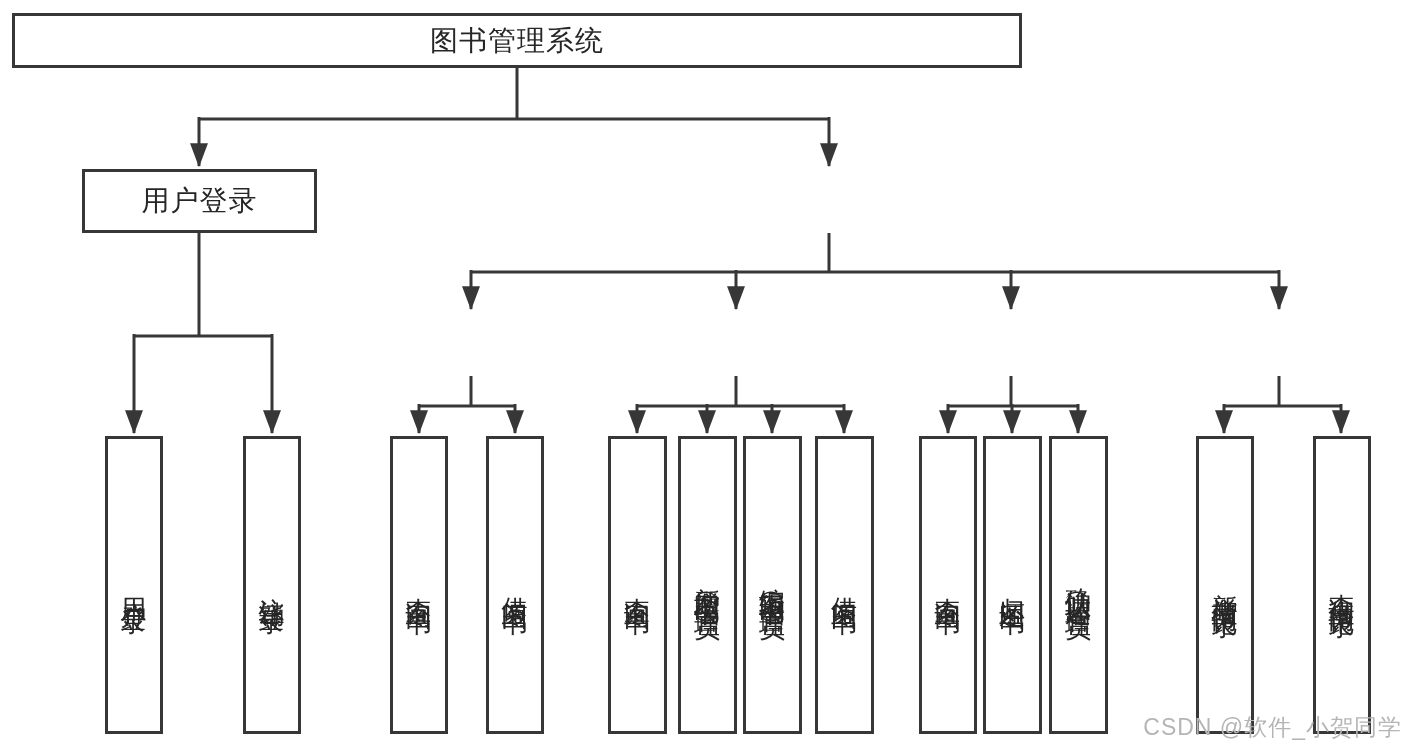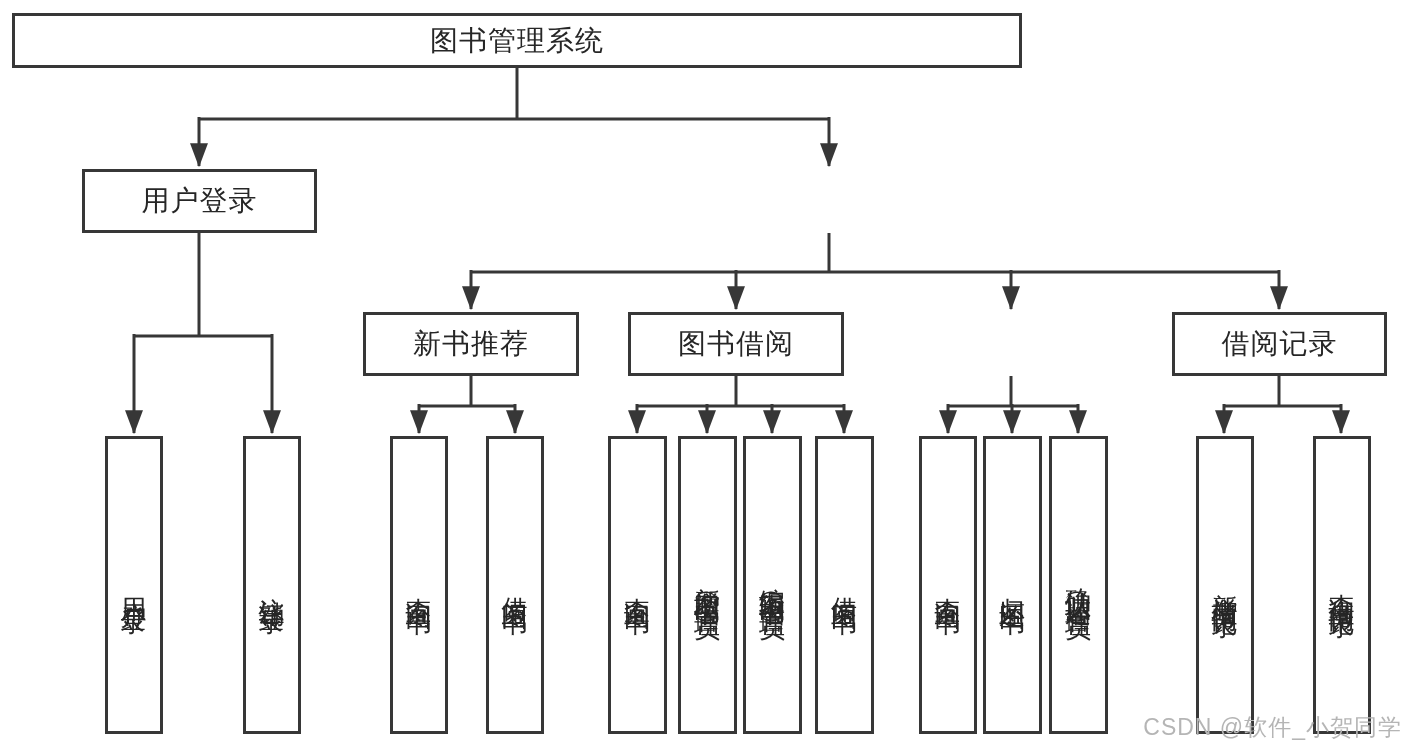--- a/index.html
+++ b/index.html
@@ -98,23 +98,20 @@
       <path d="M1224 406 H1341"></path>
       <line x1="1224" y1="404" x2="1224" y2="433" marker-end="url(#arr)"></line>
       <line x1="1341" y1="404" x2="1341" y2="433" marker-end="url(#arr)"></line>
     </g>
   </svg>
 
   <div class="node h" style="left:12px;top:13px;width:1010px;height:55px">图书管理系统</div>
 
   <div class="node h" style="left:82px;top:169px;width:235px;height:64px">用户登录</div>
 
-  <div class="node h" style="left:363px;top:312px;width:216px;height:64px">新书推荐</div>
-  <div class="node h" style="left:628px;top:312px;width:216px;height:64px">图书借阅</div>
-  <div class="node h" style="left:1172px;top:312px;width:215px;height:64px">借阅记录</div>
 
   <div class="node v" style="left:105px;top:436px;width:58px;height:298px">用户登录</div>
   <div class="node v" style="left:243px;top:436px;width:58px;height:298px">注销登录</div>
 
   <div class="node v" style="left:390px;top:436px;width:58px;height:298px">查询图书</div>
   <div class="node v" style="left:486px;top:436px;width:58px;height:298px">借阅图书</div>
 
   <div class="node v" style="left:608px;top:436px;width:59px;height:298px">查询图书</div>
   <div class="node v" style="left:678px;top:436px;width:59px;height:298px">新增图书（管理员）</div>
   <div class="node v" style="left:743px;top:436px;width:59px;height:298px">编辑图书（管理员）</div>

